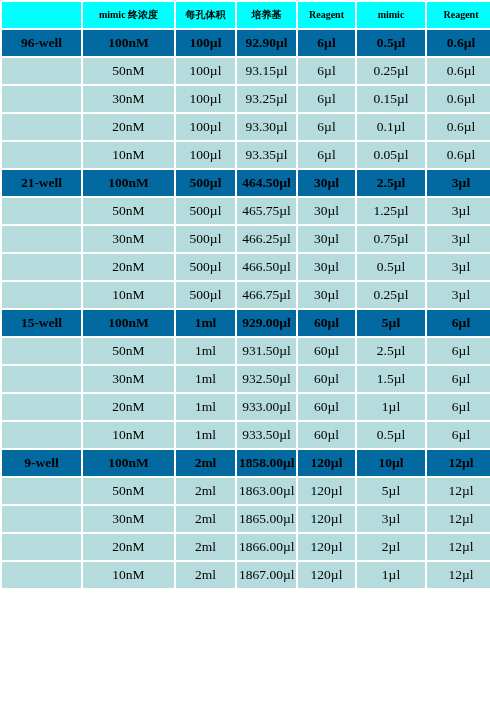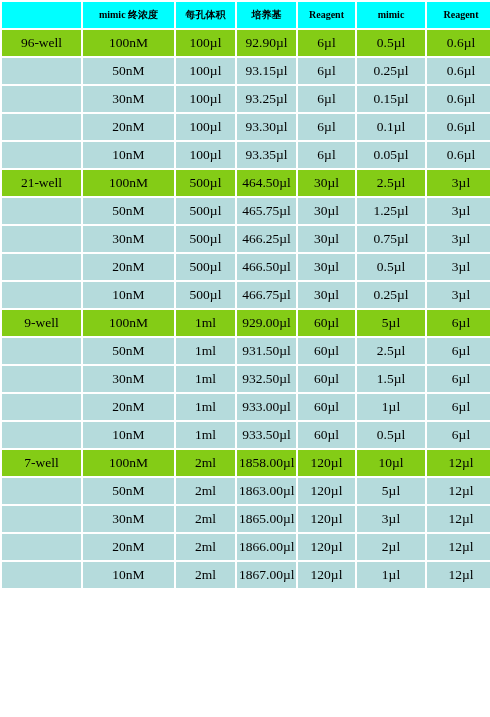--- a/index.html
+++ b/index.html
@@ -49,22 +49,22 @@
     font-weight: bold;
     font-size: 10px;
   }
 
   #transfection-table tbody tr.row-normal td {
     background: #B5DBDC;
     font-weight: normal;
   }
 
   #transfection-table tbody tr.row-highlight td {
-    background: #84cc16;
-    font-weight: normal;
+    background: #0369a1;
+    font-weight: bold;
   }
 
   #transfection-table td.cell-plate {
     font-weight: normal;
   }
 </style>
 </head>
 <body>
 
 <table id="transfection-table">
@@ -173,66 +173,66 @@
       <tr class="row-normal">
         <td class="cell-plate"></td>
         <td>10nM</td>
         <td>500µl</td>
         <td>466.75µl</td>
         <td>30µl</td>
         <td>0.25µl</td>
         <td>3µl</td>
       </tr>
       <tr class="row-highlight">
+        <td class="cell-plate">15-well</td>
+        <td>100nM</td>
+        <td>1ml</td>
+        <td>929.00µl</td>
+        <td>60µl</td>
+        <td>5µl</td>
+        <td>6µl</td>
+      </tr>
+      <tr class="row-normal">
+        <td class="cell-plate"></td>
+        <td>50nM</td>
+        <td>1ml</td>
+        <td>931.50µl</td>
+        <td>60µl</td>
+        <td>2.5µl</td>
+        <td>6µl</td>
+      </tr>
+      <tr class="row-normal">
+        <td class="cell-plate"></td>
+        <td>30nM</td>
+        <td>1ml</td>
+        <td>932.50µl</td>
+        <td>60µl</td>
+        <td>1.5µl</td>
+        <td>6µl</td>
+      </tr>
+      <tr class="row-normal">
+        <td class="cell-plate"></td>
+        <td>20nM</td>
+        <td>1ml</td>
+        <td>933.00µl</td>
+        <td>60µl</td>
+        <td>1µl</td>
+        <td>6µl</td>
+      </tr>
+      <tr class="row-normal">
+        <td class="cell-plate"></td>
+        <td>10nM</td>
+        <td>1ml</td>
+        <td>933.50µl</td>
+        <td>60µl</td>
+        <td>0.5µl</td>
+        <td>6µl</td>
+      </tr>
+      <tr class="row-highlight">
         <td class="cell-plate">9-well</td>
-        <td>100nM</td>
-        <td>1ml</td>
-        <td>929.00µl</td>
-        <td>60µl</td>
-        <td>5µl</td>
-        <td>6µl</td>
-      </tr>
-      <tr class="row-normal">
-        <td class="cell-plate"></td>
-        <td>50nM</td>
-        <td>1ml</td>
-        <td>931.50µl</td>
-        <td>60µl</td>
-        <td>2.5µl</td>
-        <td>6µl</td>
-      </tr>
-      <tr class="row-normal">
-        <td class="cell-plate"></td>
-        <td>30nM</td>
-        <td>1ml</td>
-        <td>932.50µl</td>
-        <td>60µl</td>
-        <td>1.5µl</td>
-        <td>6µl</td>
-      </tr>
-      <tr class="row-normal">
-        <td class="cell-plate"></td>
-        <td>20nM</td>
-        <td>1ml</td>
-        <td>933.00µl</td>
-        <td>60µl</td>
-        <td>1µl</td>
-        <td>6µl</td>
-      </tr>
-      <tr class="row-normal">
-        <td class="cell-plate"></td>
-        <td>10nM</td>
-        <td>1ml</td>
-        <td>933.50µl</td>
-        <td>60µl</td>
-        <td>0.5µl</td>
-        <td>6µl</td>
-      </tr>
-      <tr class="row-highlight">
-        <td class="cell-plate">7-well</td>
         <td>100nM</td>
         <td>2ml</td>
         <td>1858.00µl</td>
         <td>120µl</td>
         <td>10µl</td>
         <td>12µl</td>
       </tr>
       <tr class="row-normal">
         <td class="cell-plate"></td>
         <td>50nM</td>

